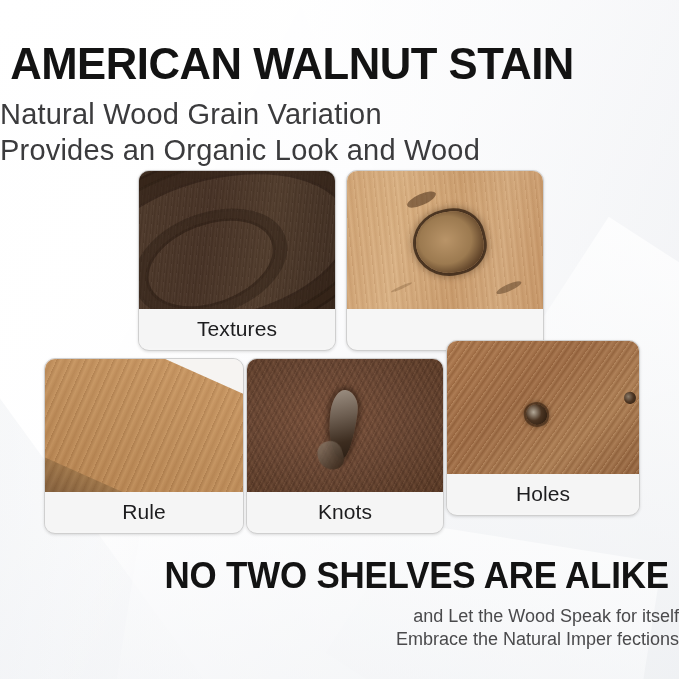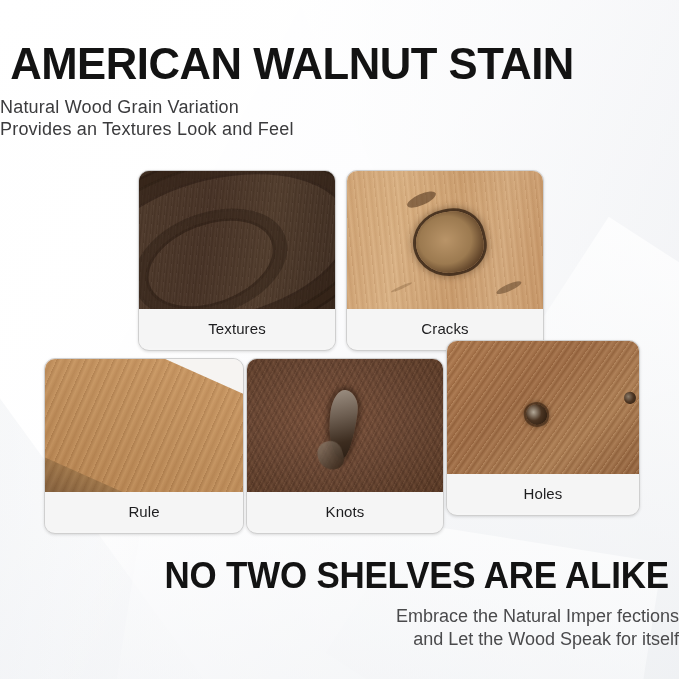--- a/index.html
+++ b/index.html
@@ -78,21 +78,21 @@
     letter-spacing: -0.5px;
     color: #131313;
     line-height: 1.05;
     margin: 0;
     transform: scaleX(.97);
   }
   .subtitle {
     margin: 10px 0 0 0;
     font-family: "Liberation Sans", sans-serif;
     font-weight: 300;
-    font-size: 18px;
+    font-size: 29px;
     line-height: 1.22;
     color: #3b3b3d;
     letter-spacing: .2px;
   }
   .subtitle span { display: block; }
 
   .foot-block {
     position: absolute;
     left: 0; right: 0;
     top: 556px;
@@ -135,21 +135,21 @@
     overflow: hidden;
   }
   .card-label {
     height: 39px;
     display: flex;
     align-items: center;
     justify-content: center;
     background: #f5f5f5;
     font-family: "Liberation Sans", sans-serif;
     font-weight: 400;
-    font-size: 15px;
+    font-size: 21px;
     color: #1d1d1f;
     letter-spacing: .1px;
   }
 
   
   #card-textures { left: 138px; top: 170px; width: 196px; height: 179px; }
   #card-cracks   { left: 346px; top: 170px; width: 196px; height: 179px; }
   #card-textures .card-photo, #card-cracks .card-photo { height: 138px; }
 
   
@@ -338,36 +338,35 @@
   <div class="facet facet-a"></div>
   <div class="facet facet-b"></div>
   <div class="facet facet-c"></div>
   <div class="facet facet-d"></div>
   <div class="facet facet-e"></div>
 
   <div class="head-block">
     <h1 class="title-main">AMERICAN WALNUT STAIN</h1>
     <p class="subtitle">
       <span>Natural Wood Grain Variation</span>
-      <span>Provides an Textures Look and Feel</span>
+      <span>Provides an Organic Look and Wood</span>
     </p>
   </div>
 
   <div class="card" id="card-textures">
     <div class="card-photo">
       <div class="wood-textures"></div>
     </div>
     <div class="card-label">Textures</div>
   </div>
 
   <div class="card" id="card-cracks">
     <div class="card-photo">
       <div class="wood-cracks"></div>
     </div>
-    <div class="card-label">Cracks</div>
   </div>
 
   <div class="card" id="card-rule">
     <div class="card-photo">
       <div class="wood-rule">
         <div class="plank-top"></div>
         <div class="plank-edge"></div>
       </div>
     </div>
     <div class="card-label">Rule</div>
@@ -383,18 +382,18 @@
   <div class="card" id="card-holes">
     <div class="card-photo">
       <div class="wood-holes"></div>
     </div>
     <div class="card-label">Holes</div>
   </div>
 
   <div class="foot-block">
     <h2 class="title-foot">NO TWO SHELVES ARE ALIKE</h2>
     <p class="foot-sub">
+      <span>and Let the Wood Speak for itself</span>
       <span>Embrace the Natural Imper fections</span>
-      <span>and Let the Wood Speak for itself</span>
     </p>
   </div>
 
 </div>
 
 </body></html>

